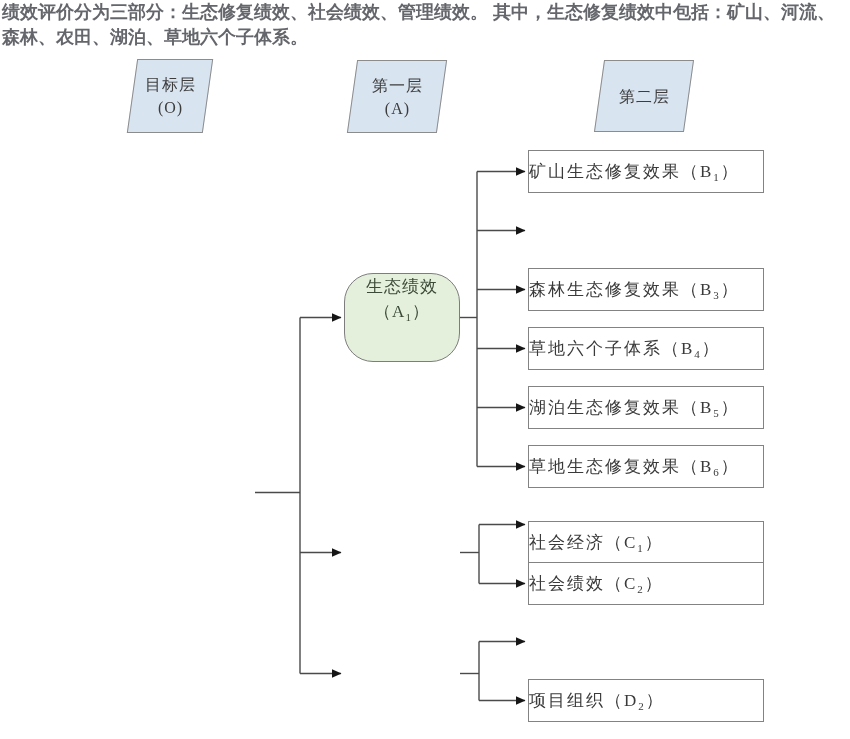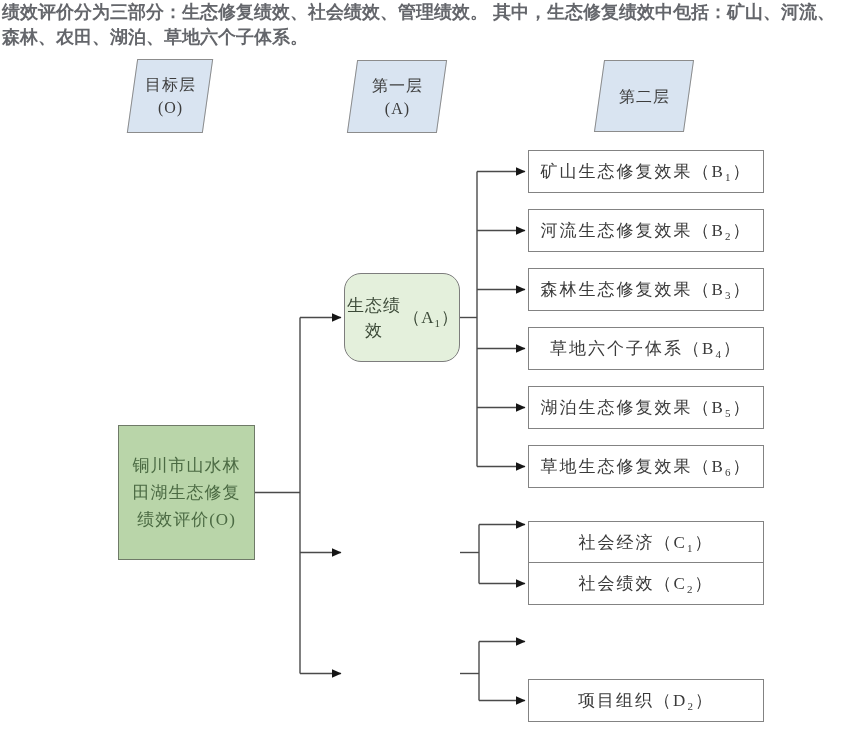--- a/index.html
+++ b/index.html
@@ -3,25 +3,25 @@
 <meta charset="utf-8">
 <style>
   html,body{margin:0;padding:0;background:#fff;}
   .canvas{position:relative;width:850px;height:739px;background:#ffffff;overflow:hidden;
           font-family:"Liberation Serif",serif;}
   .intro{position:absolute;left:2px;top:0;width:847px;margin:0;
          font-family:"Liberation Sans",sans-serif;font-weight:bold;
          font-size:18px;line-height:25px;color:#64666b;}
   .wires{position:absolute;left:0;top:0;}
   .node{position:absolute;box-sizing:border-box;display:flex;align-items:center;
-        justify-content:center;text-align:center;}
+        text-align:center;}
   .leaf{width:236px;height:43px;background:#ffffff;border:1px solid #838383;
         font-size:17px;color:#3a3a3a;letter-spacing:2px;}
   .branch{width:116px;height:89px;background:#e4f0dc;border:1.5px solid #7d7d7d;
-          border-radius:17px;font-size:17px;color:#3c4a38;
+          border-radius:29px;flex-direction:column;font-size:17px;color:#3c4a38;
           line-height:25px;letter-spacing:1px;}
   .root{width:137px;height:135px;background:#b9d5a9;border:1.5px solid #6f7a68;
         flex-direction:column;font-size:17px;color:#4b6a43;line-height:27px;
         letter-spacing:1px;}
   .para{position:absolute;box-sizing:border-box;background:#d9e4f1;border:1px solid #8c8c8c;
         transform:skewX(-8deg);display:flex;align-items:center;justify-content:center;}
   .para-inner{transform:skewX(8deg);font-size:16px;color:#3d3d3d;line-height:23px;
               text-align:center;letter-spacing:1px;}
   sub{font-size:11px;line-height:0;}
 </style>
@@ -78,36 +78,28 @@
       <div>(A)</div>
     </div>
   </div>
   <div class="para" style="left:599px;top:60px;width:90px;height:72px">
     <div class="para-inner">
       <div>第二层</div>
       <div></div>
     </div>
   </div>
 
-  <div class="node root" style="left:118px;top:425px">
-    <div>铜川市山水林</div>
-    <div>田湖生态修复</div>
-    <div>绩效评价(O)</div>
-  </div>
 
   <div class="node branch" style="left:344px;top:273px">
     <div>生态绩效</div>
     <div><span>（A</span><sub>1</sub><span>）</span></div>
   </div>
 
   <div class="node leaf" style="left:528px;top:150px">
     <span><span>矿山生态修复效果（B</span><sub>1</sub><span>）</span></span>
-  </div>
-  <div class="node leaf" style="left:528px;top:209px">
-    <span><span>河流生态修复效果（B</span><sub>2</sub><span>）</span></span>
   </div>
   <div class="node leaf" style="left:528px;top:268px">
     <span><span>森林生态修复效果（B</span><sub>3</sub><span>）</span></span>
   </div>
   <div class="node leaf" style="left:528px;top:327px">
     <span><span>草地六个子体系（B</span><sub>4</sub><span>）</span></span>
   </div>
   <div class="node leaf" style="left:528px;top:386px">
     <span><span>湖泊生态修复效果（B</span><sub>5</sub><span>）</span></span>
   </div>

